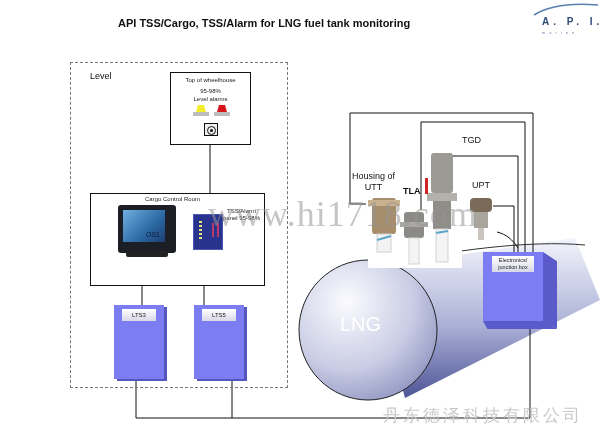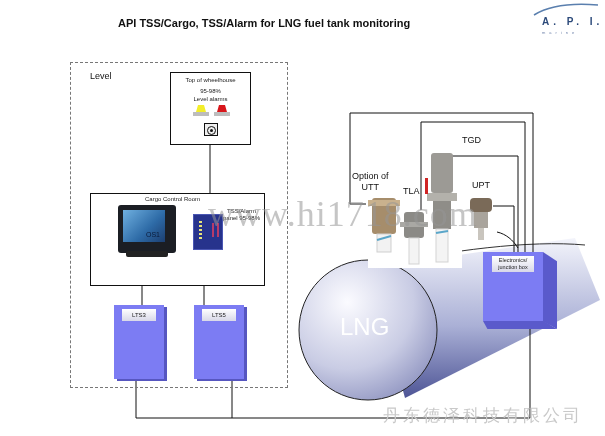--- a/index.html
+++ b/index.html
@@ -32,24 +32,24 @@
     #tss-panel .bar { position: absolute; width: 2px; height: 14px; background: #b63b6a; }
     #tss-label { left: 223px; top: 208px; font-size: 6px; color: #222; text-align: center; line-height: 7px; }
     .lts { width: 50px; height: 74px; background: #7c7cf3; box-shadow: 3px 2px 0 #5656c0; }
     .lts .tag { position: absolute; left: 8px; top: 4px; width: 34px; height: 12px; background: linear-gradient(#ffffff, #d8d8e8); font-size: 6px; color: #222; text-align: center; line-height: 12px; }
     #lts3 { left: 114px; top: 305px; }
     #lts5 { left: 194px; top: 305px; }
     #jbox { left: 483px; top: 252px; width: 60px; height: 69px; background: #7c7cf3; }
     #jbox-side { left: 543px; top: 252px; width: 14px; height: 77px; background: #5a5acb; clip-path: polygon(0 0, 100% 12%, 100% 100%, 0 90%); }
     #jbox-bottom { left: 483px; top: 321px; width: 74px; height: 8px; background: #5a5acb; clip-path: polygon(0 0, 82% 0, 100% 100%, 6% 100%); }
     #jbox .tag { position: absolute; left: 9px; top: 4px; width: 42px; height: 16px; background: linear-gradient(#ffffff, #d8d8e8); font-size: 5.5px; color: #222; text-align: center; line-height: 7px; padding-top: 1px; box-sizing: border-box; }
-    #lng-label { left: 340px; top: 313px; font-size: 24px; color: #ffffff; }
+    #lng-label { left: 340px; top: 313px; font-size: 20px; color: #ffffff; }
     .sensor-label { font-size: 9px; color: #111; text-align: center; line-height: 11px; }
     #lbl-housing { left: 352px; top: 171px; }
-    #lbl-tla { left: 403px; top: 186px; }
+    #lbl-tla { left: 403px; top: 186px; font-weight: bold; }
     #lbl-tgd { left: 434px; top: 135px; margin-left: 28px; }
     #lbl-upt { left: 472px; top: 180px; }
     #footer-company { left: 383px; top: 404px; font-size: 17px; color: #c9c9c9; letter-spacing: 3px; font-family: Liberation Sans, sans-serif; white-space: nowrap; }
     #watermark { left: 208px; top: 193px; font-size: 36px; color: rgba(150,150,150,0.55); font-family: Liberation Serif, serif; letter-spacing: 1px; white-space: nowrap; }
     svg#wires { position: absolute; left: 0; top: 0; }
   </style>
 </head>
 <body>
 
 <svg id="wires" width="605" height="436">
@@ -177,21 +177,21 @@
 <div id="jbox" class="abs">
   <div class="tag">
     <div>Electronics/</div>
     <div>junction box</div>
   </div>
 </div>
 
 <div id="lng-label" class="abs">LNG</div>
 
 <div id="lbl-housing" class="abs sensor-label">
-  <div>Option of</div>
+  <div>Housing of</div>
   <div>UTT</div>
 </div>
 <div id="lbl-tla" class="abs sensor-label">TLA</div>
 <div id="lbl-tgd" class="abs sensor-label">TGD</div>
 <div id="lbl-upt" class="abs sensor-label">UPT</div>
 
 <div id="watermark" class="abs">www.hi1718.com</div>
 <div id="footer-company" class="abs">丹东德泽科技有限公司</div>
 
 </body></html>

